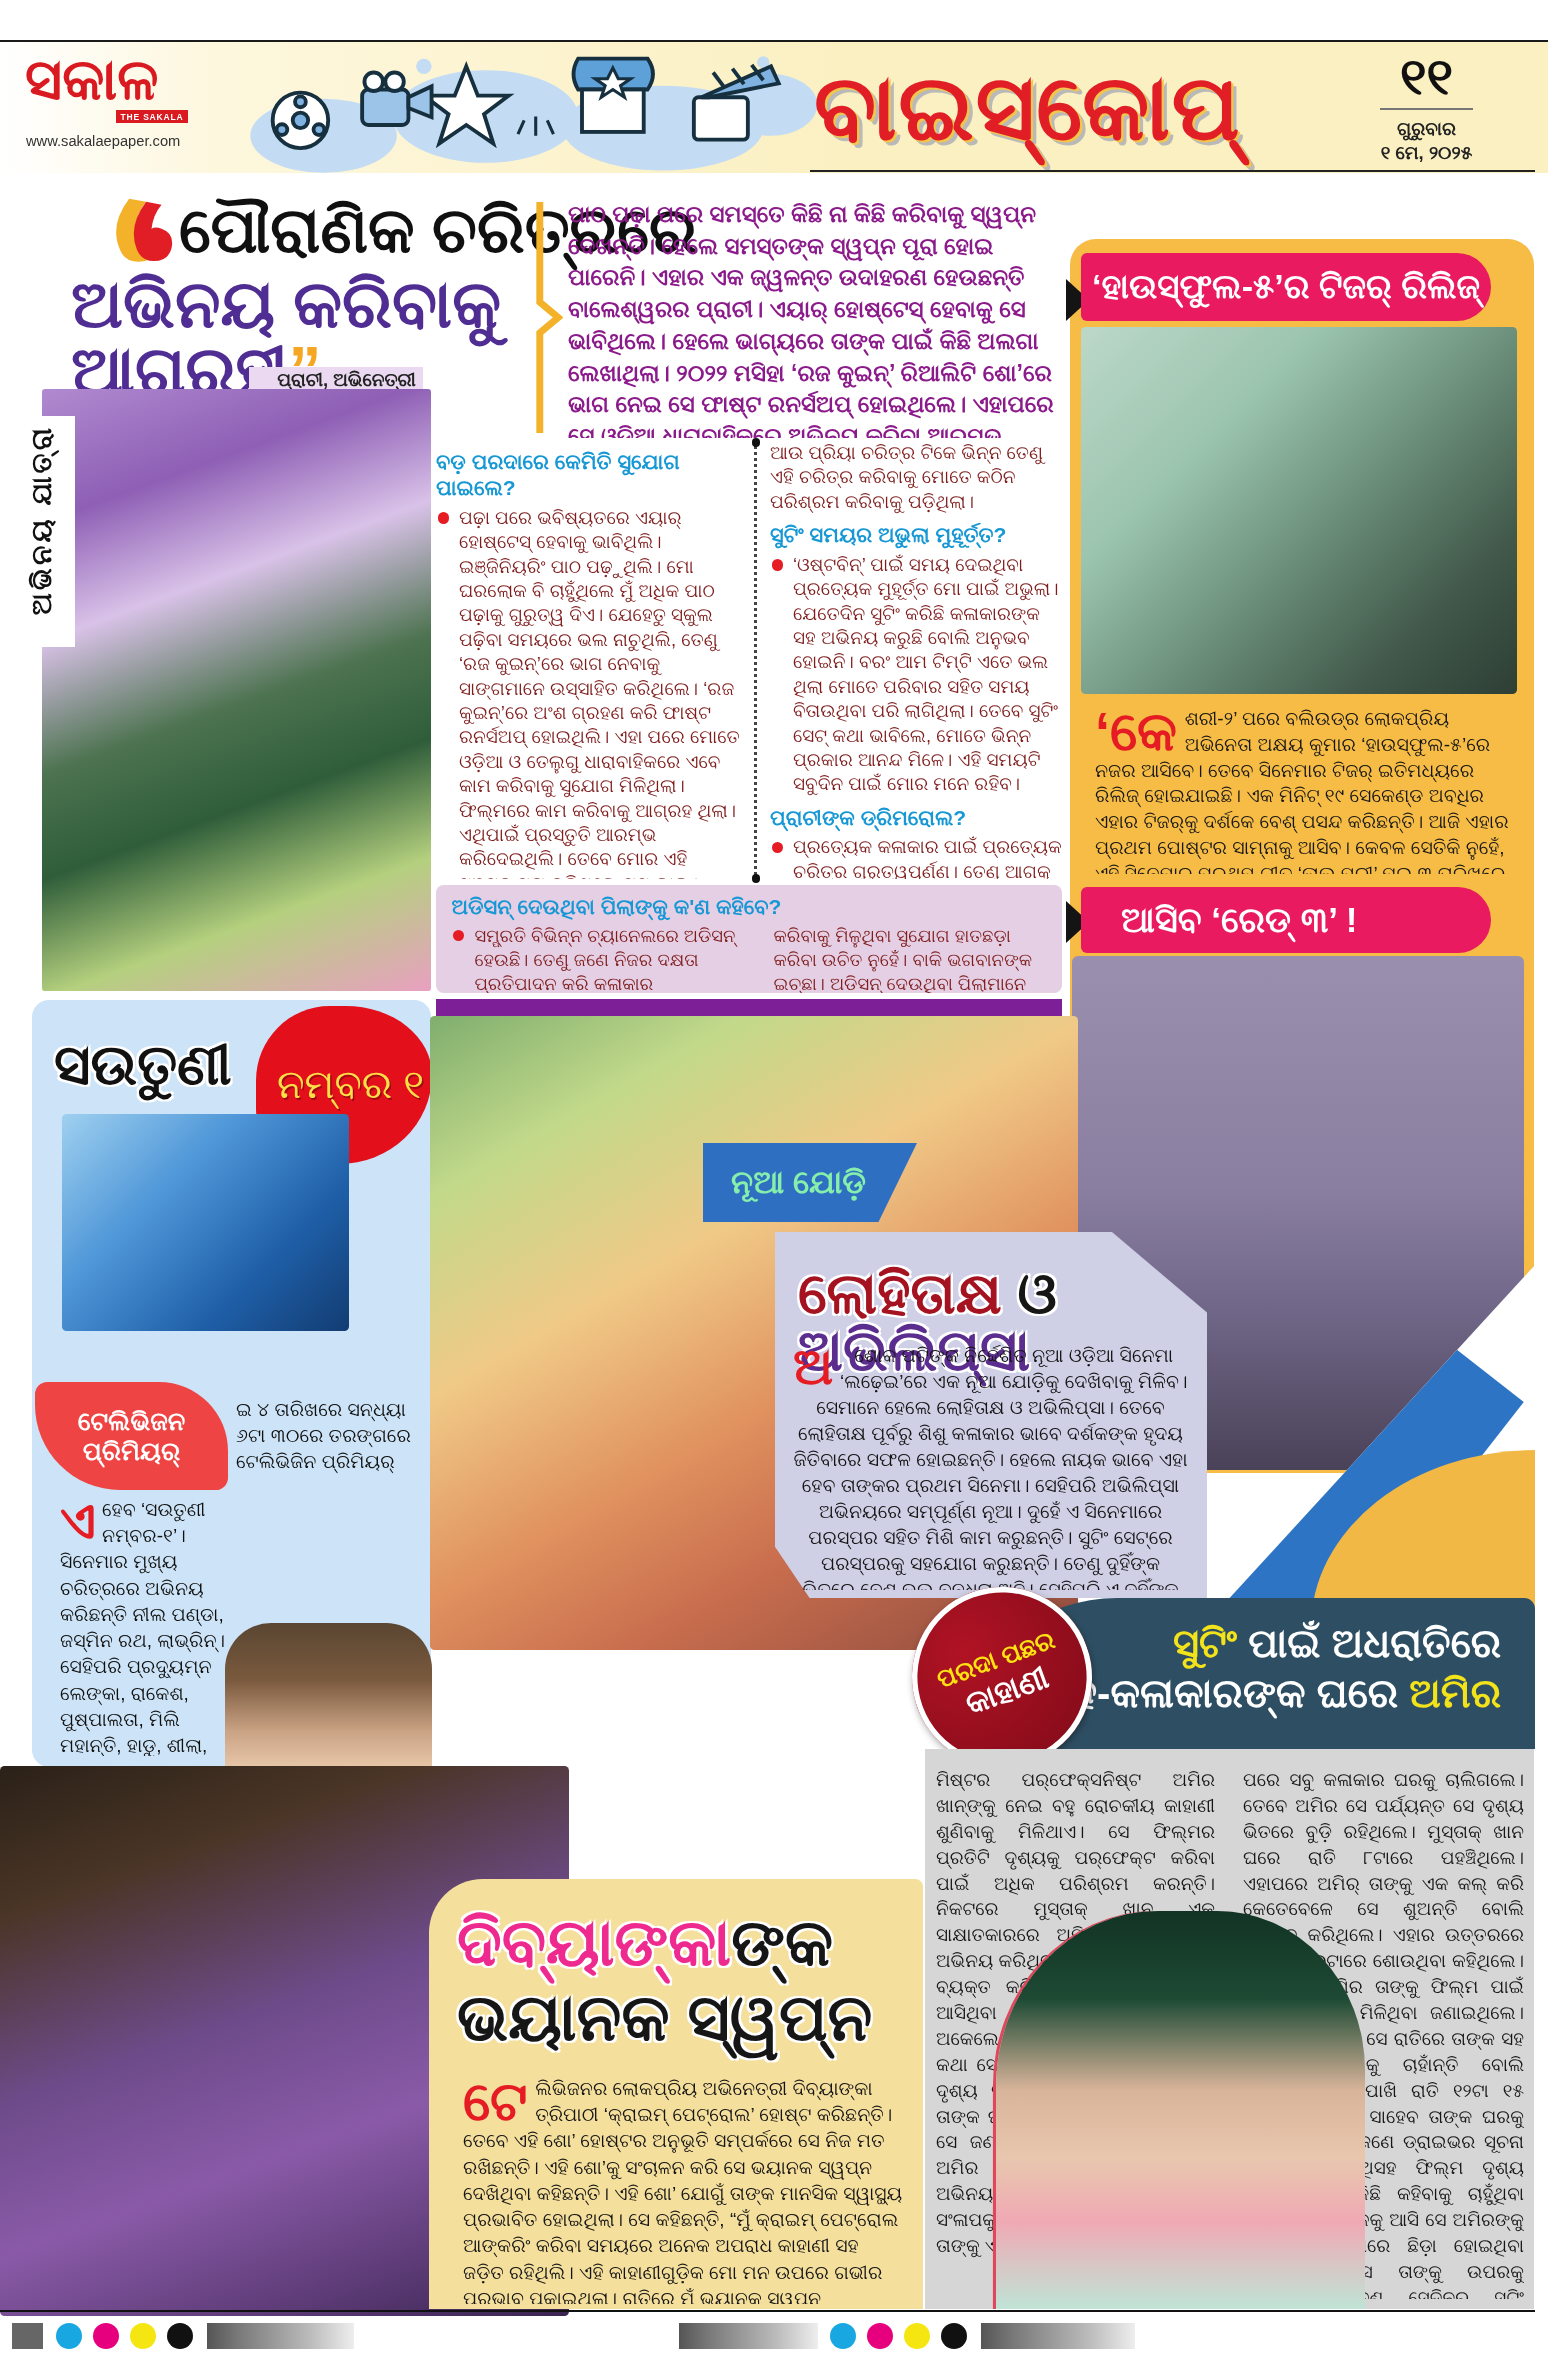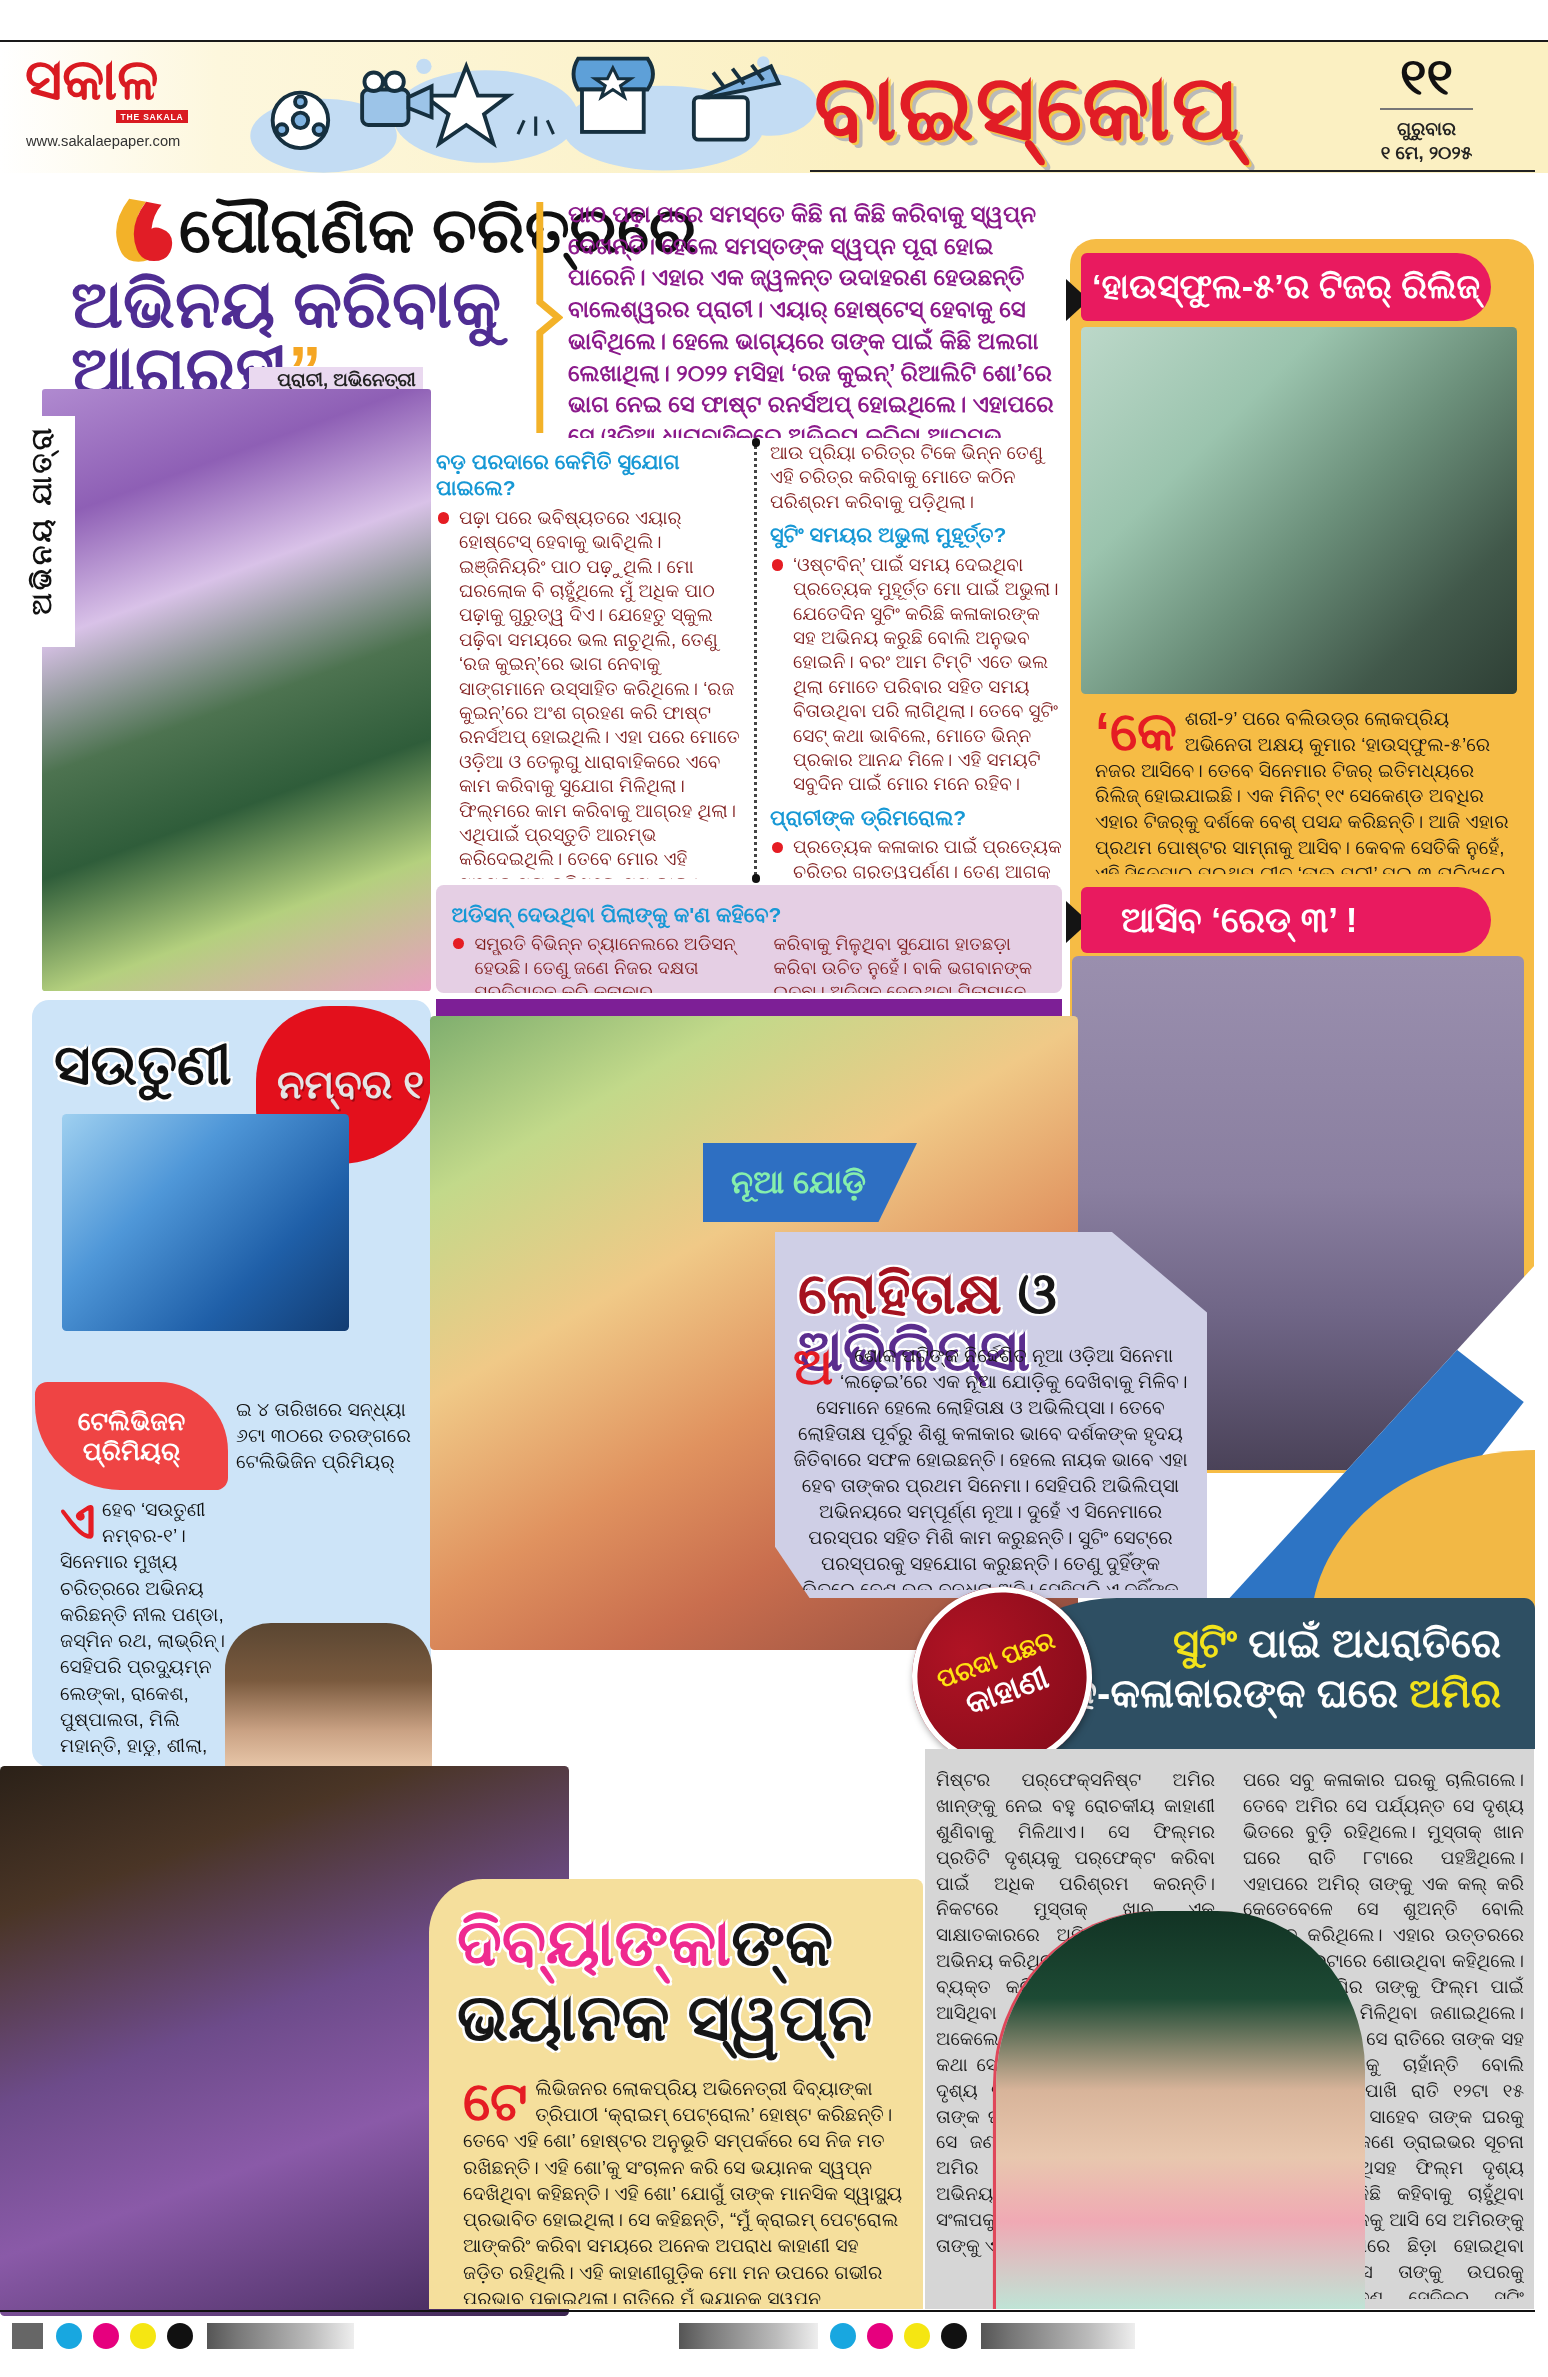--- a/index.html
+++ b/index.html
@@ -42,21 +42,21 @@
   .qa-q{font-size:21px;font-weight:bold;color:#1798d5;line-height:1.25;margin:7.7px 0 4.6px;}
   .ans{position:relative;padding-left:23px;font-size:18.5px;color:#7f1d1d;line-height:1.32;}
   .ans .bullet{position:absolute;left:1.5px;top:6.2px;width:11.6px;height:11.6px;border-radius:50%;background:#e51c23;}
   #qa-col1{left:436px;top:441px;width:308px;height:438px;overflow:hidden;}
   #qa-col2{left:770px;top:441px;width:293px;height:438px;overflow:hidden;}
   #qa-divider{left:754px;top:446px;width:0;height:429px;border-left:3.1px dotted #444;}
   #qa-divider:before,#qa-divider:after{content:"";position:absolute;left:-5.4px;width:8.5px;height:8.5px;border-radius:50%;background:#111;}
   #qa-divider:before{top:-7.7px;} #qa-divider:after{bottom:-7.7px;}
   #qa-box{left:436px;top:885px;width:626px;height:108px;background:#e5cfe4;border-radius:7.7px;
     padding:9.3px 15.4px;box-sizing:border-box;overflow:hidden;}
-  #qa-box .qa-q{margin-top:8px;}
+  #qa-box .qa-q{margin-top:0;}
   #qa-box .ans{column-count:2;column-gap:26px;font-size:18px;}
   #qa-box .ans .bullet{top:4.6px;}
   #purple-bar{left:436px;top:999px;width:626px;height:17px;background:#7d1f96;}
   
   #yellow-box{left:1070px;top:239px;width:464px;height:1234px;background:#f6bc45;border-radius:26px;}
   .pink-head{background:#e91a5f;color:#fff;font-weight:bold;
     border-radius:6.2px 35px 35px 6.2px;display:flex;align-items:center;}
   #hf-head{left:1081px;top:253px;width:410px;height:68px;font-size:34px;justify-content:center;}
   #hf-photo{left:1081px;top:327px;width:436px;height:367px;
     background:linear-gradient(135deg,#bcd8c9 0%,#9bc4ae 30%,#6b8f7a 55%,#41584a 80%,#2e3f35 100%);}
@@ -67,21 +67,21 @@
   #corner2{left:1066px;top:901px;width:0;height:0;border-top:21.6px solid transparent;border-bottom:21.6px solid transparent;border-left:23px solid #141414;}
   #red3-head{left:1081px;top:887px;width:410px;height:66px;font-size:35px;padding-left:40px;box-sizing:border-box;}
   #red3-photo{left:1072px;top:956px;width:452px;height:514px;border-radius:6.2px;
     background:linear-gradient(180deg,#9a8fae 0%,#8a7fa0 45%,#6f6586 70%,#4a4258 100%);}
   
   #sautuni-box{left:32px;top:1000px;width:399px;height:767px;background:#cde4f8;border-radius:17px;}
   #sautuni-title{left:54px;top:1032px;font-size:56px;font-weight:bold;color:#111;
     text-shadow:-2.3px -2.3px 0 #fff,2.3px -2.3px 0 #fff,-2.3px 2.3px 0 #fff,2.3px 2.3px 0 #fff;}
   #sautuni-blob{left:256px;top:1006px;width:176px;height:158px;background:#e3101c;
     border-radius:46% 54% 58% 42% / 52% 48% 62% 38%;display:flex;align-items:center;justify-content:center;}
-  #sautuni-blob span{color:#e5e5e5;font-size:40px;font-weight:bold;text-shadow:1.5px 1.5px 0 #9e0a12;margin-left:13px;}
+  #sautuni-blob span{color:#fde047;font-size:40px;font-weight:normal;text-shadow:1.5px 1.5px 0 #9e0a12;margin-left:13px;}
   #sautuni-poster{left:62px;top:1114px;width:287px;height:217px;
     background:linear-gradient(135deg,#9fd0f0 0%,#4f97d8 35%,#1f5fa8 70%,#123c72 100%);}
   #sautuni-bubble{left:35px;top:1382px;width:193px;height:108px;background:#ef4444;color:#fff;
     border-radius:12.3px 69px 12.3px 85px;display:flex;align-items:center;justify-content:center;
     text-align:center;font-size:25.4px;font-weight:bold;line-height:1.2;}
   #sautuni-article{left:60px;top:1397px;width:359px;height:359px;overflow:hidden;font-size:19px;
     color:#10100f;line-height:1.38;}
   #sautuni-article .bub-gap{float:left;width:176px;height:100px;}
   #sautuni-article .img-gap{float:right;width:193px;height:147px;margin-top:116px;}
   #sautuni-article .dropcap{float:left;font-size:51px;line-height:.85;color:#e51c23;font-weight:bold;margin:1.5px 6.2px 0 0;}

